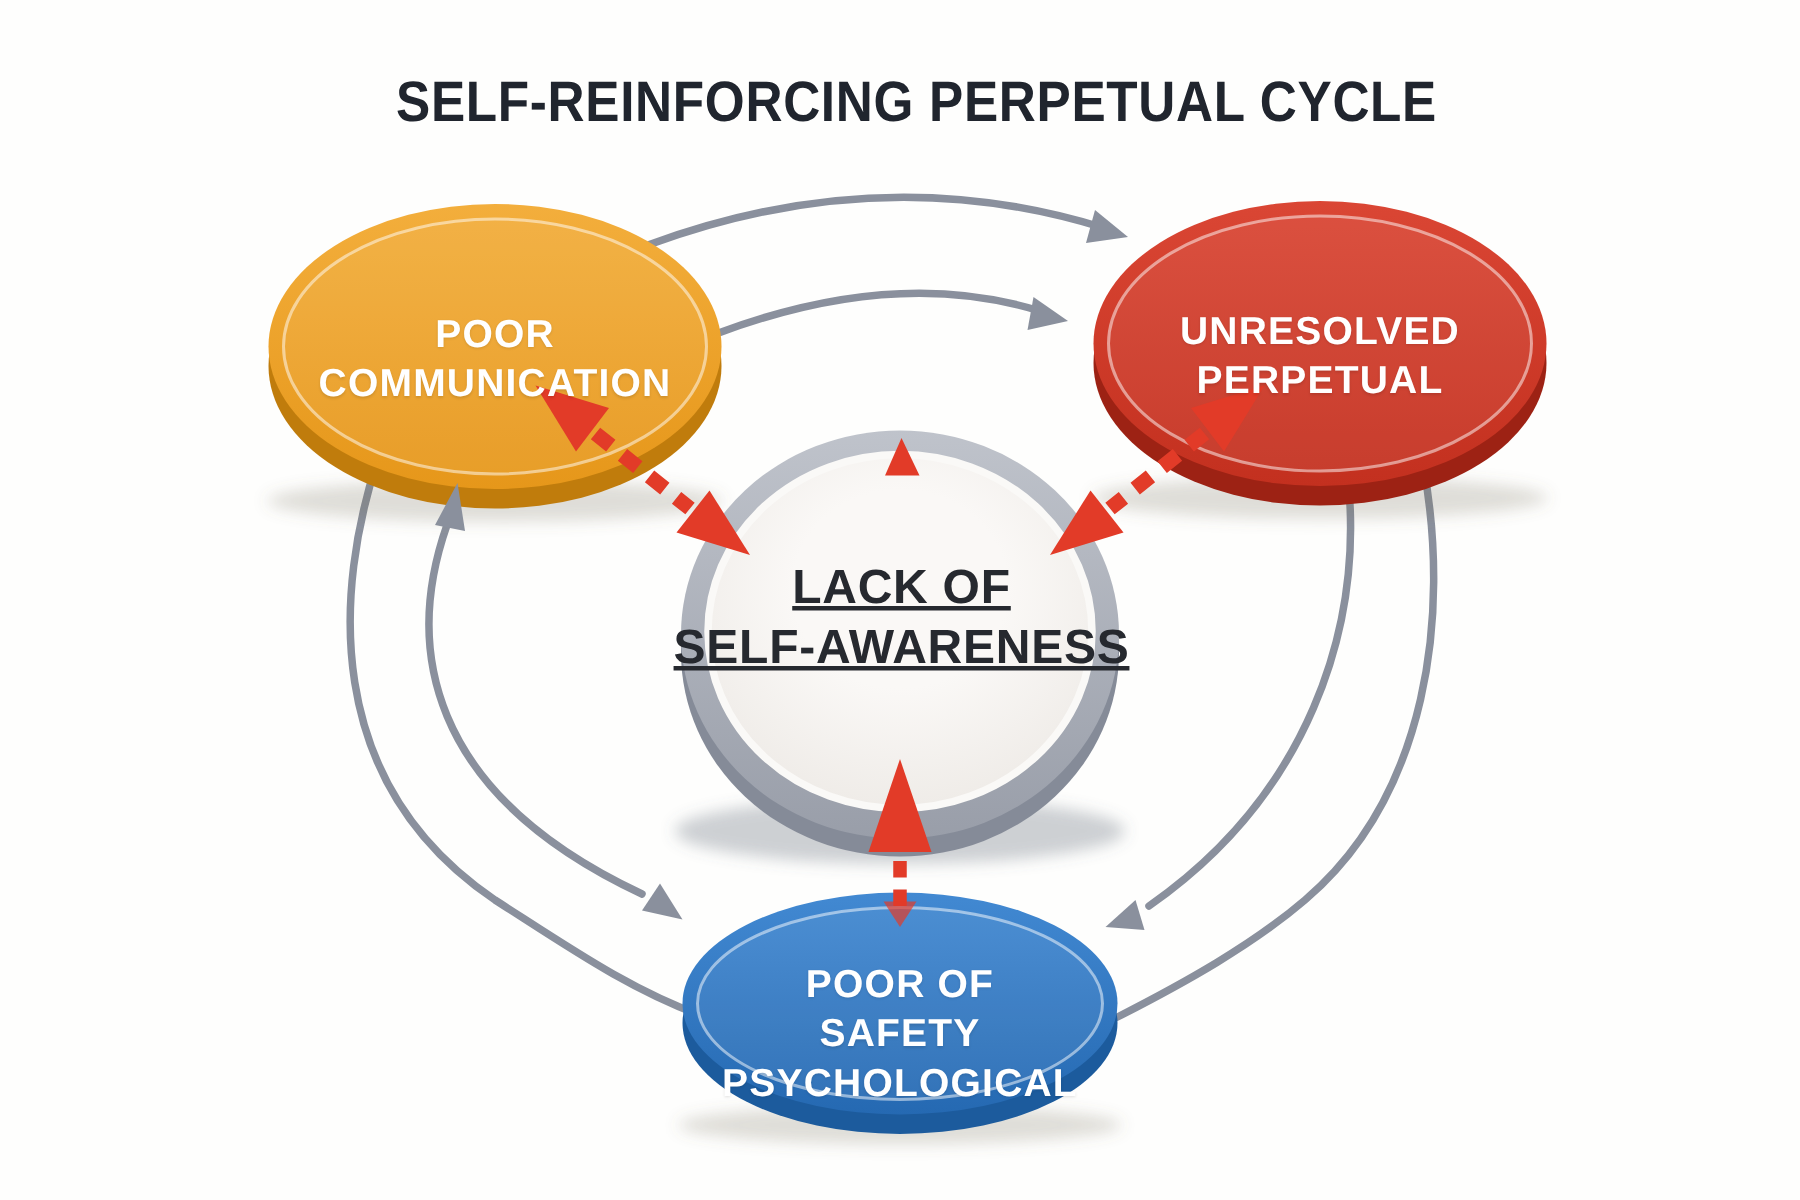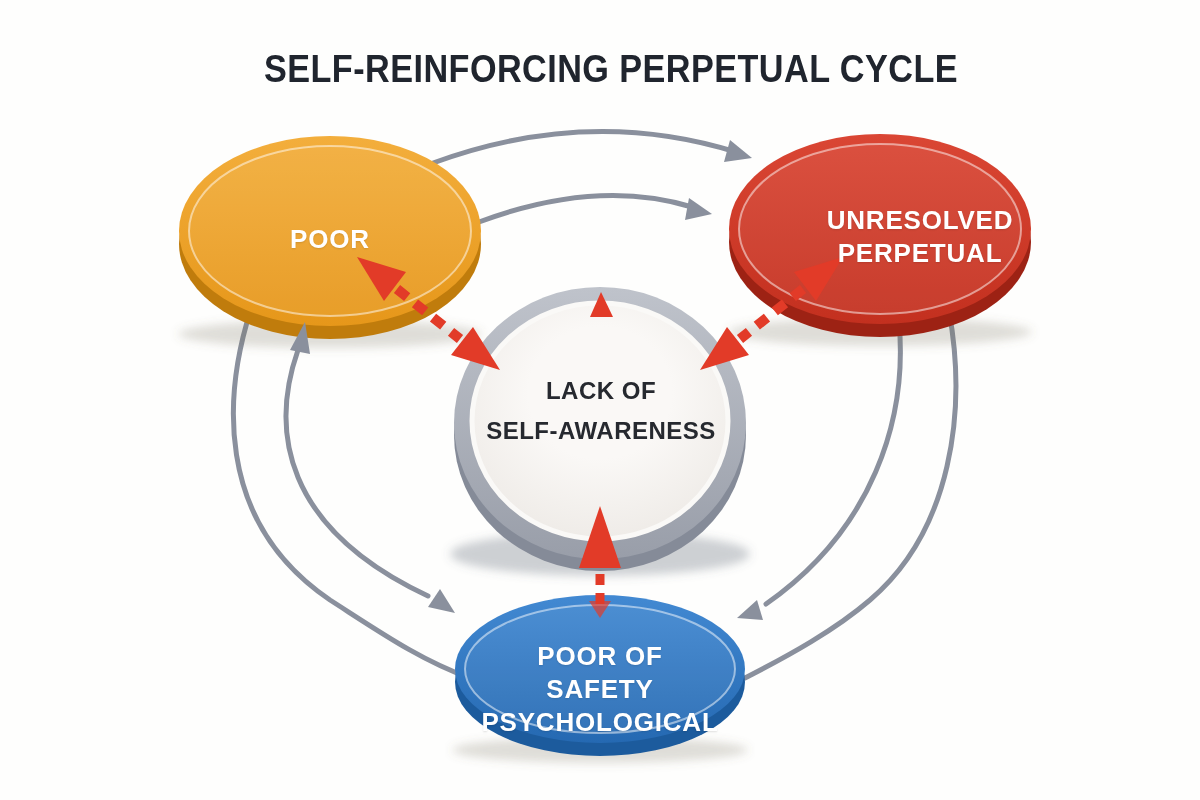--- a/index.html
+++ b/index.html
@@ -26,24 +26,24 @@
     text-align:center;font-weight:700;white-space:nowrap;
   }
   .label.node{
     color:var(--node-text,#fff);
     font-size:26px;line-height:33px;letter-spacing:.8px;
     text-shadow:0 1px 2px rgba(0,0,0,.12);
     margin-top:21px;
   }
   .label.centerlbl{
     color:var(--center-text,#26292f);
-    font-size:24px;line-height:40px;letter-spacing:.5px;
+    font-size:32px;line-height:40px;letter-spacing:.5px;text-decoration:underline;
   }
   .pos-yellow{left:330px;top:218px}
-  .pos-red{left:920px;top:216px}
+  .pos-red{left:880px;top:216px}
   .pos-blue{left:600px;top:668px}
   .pos-center{left:601px;top:411px}
 
   
   .arcs path{fill:none;stroke:var(--arc-gray,#8a909d);stroke-width:5;stroke-linecap:round}
   .gheads polygon{fill:var(--arc-gray,#8a909d)}
   .rdash path{fill:none;stroke:var(--arrow-red,#e23b28)}
   .rdash .diag{stroke-width:10;stroke-dasharray:13 10}
   .rdash .vert{stroke-width:9;stroke-dasharray:11 8}
   .rheads polygon{fill:var(--arrow-red,#e23b28)}
@@ -159,20 +159,21 @@
       <polygon points="600,506 579,568 621,568"></polygon>
       <polygon points="600,618 589,601 611,601" opacity="0.7"></polygon>
       <polygon points="601,292 590,317 613,317"></polygon>
     </g>
   </svg>
 
   <div class="title">SELF-REINFORCING PERPETUAL CYCLE</div>
 
   <div class="label node pos-yellow">
     <div>POOR</div>
+    <div>COMMUNICATION</div>
   </div>
 
   <div class="label node pos-red">
     <div>UNRESOLVED</div>
     <div>PERPETUAL</div>
   </div>
 
   <div class="label node pos-blue">
     <div>POOR OF</div>
     <div>SAFETY</div>

